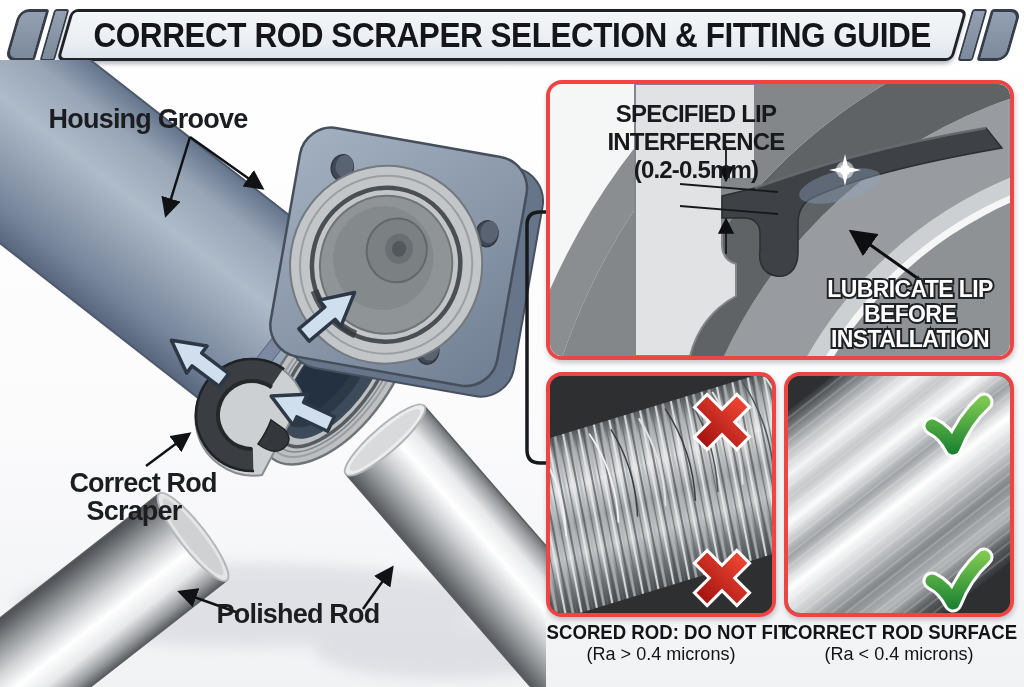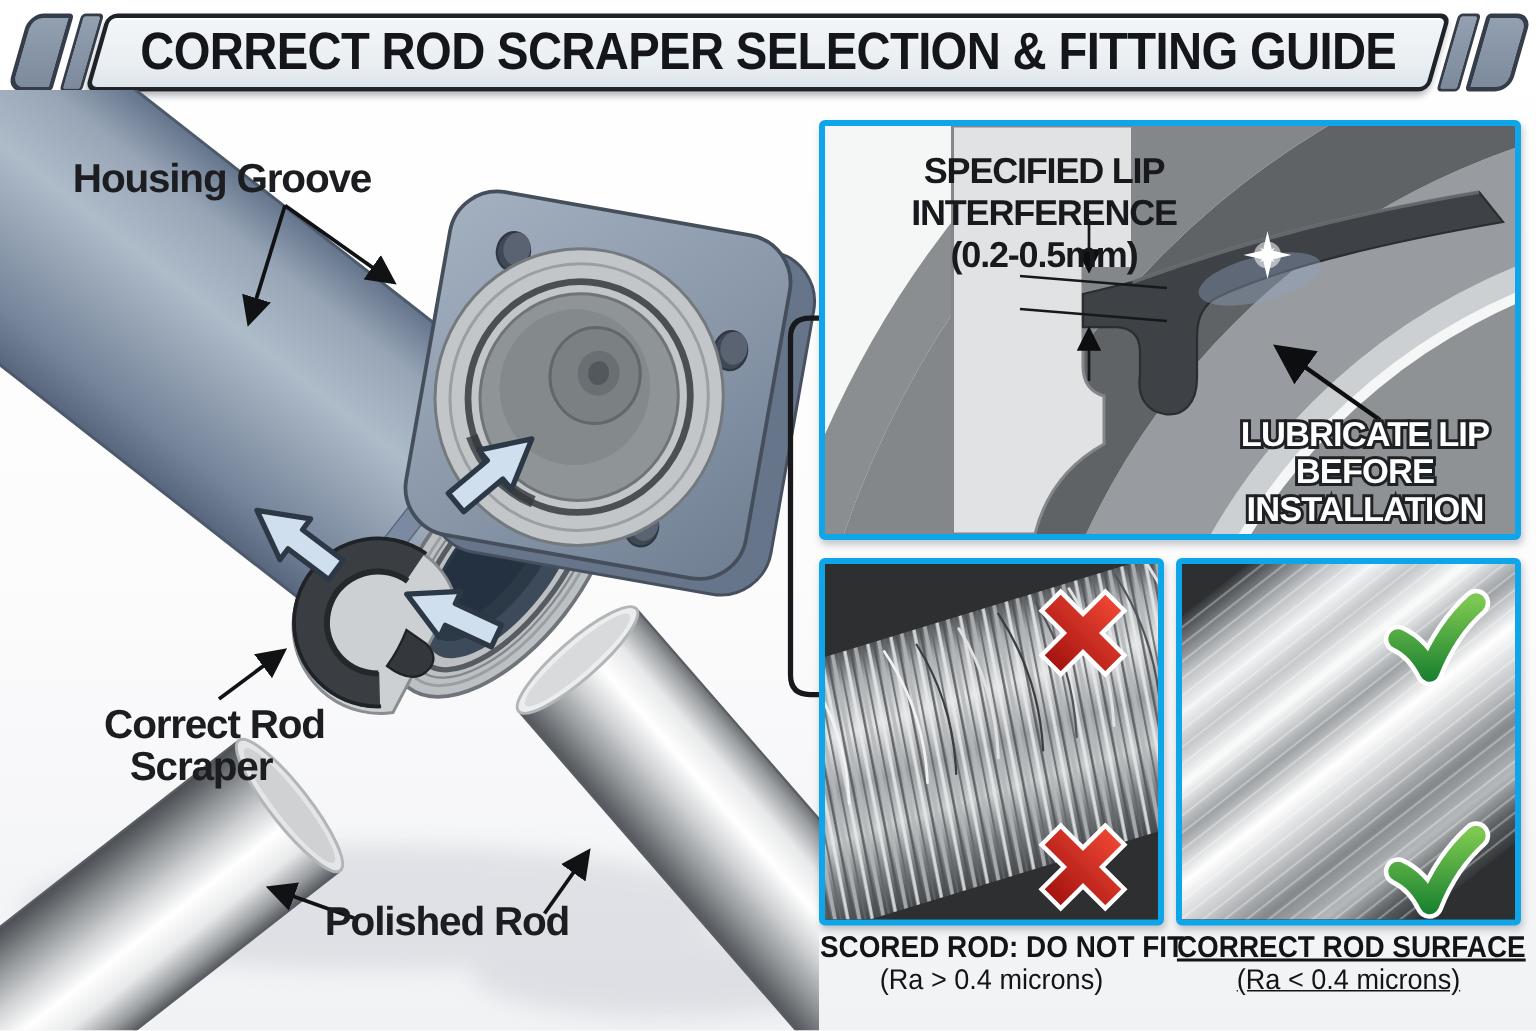--- a/index.html
+++ b/index.html
@@ -26,31 +26,31 @@
     border:3px solid #1e2229;border-radius:7px;
     box-shadow:0 3px 4px rgba(50,55,70,.35), inset 0 1px 0 #ffffff;
     display:flex;align-items:center;justify-content:center;
   }
   #banner-title{
     font-size:35px;font-weight:700;color:#14161b;letter-spacing:-.5px;white-space:nowrap;
     transform:skewX(16deg) scaleX(.9);
   }
   
   .panel{
-    box-sizing:border-box;border:4px solid #0ea5e9;border-radius:4px;overflow:hidden;
+    box-sizing:border-box;border:4px solid #ef4444;border-radius:16px;overflow:hidden;
     background:#f5f6f6;box-shadow:1px 3px 5px rgba(60,65,80,.28);
   }
   #lip-panel{left:546px;top:80px;width:468px;height:280px;}
   #scored-panel{left:546px;top:372px;width:230px;height:245px;background:#2e2f31;}
   #correct-panel{left:784px;top:372px;width:230px;height:245px;background:#2e2f31;}
   .caption{width:246px;text-align:center;color:#121417;line-height:1.12;}
   .caption .l1{font-size:20px;font-weight:700;transform:scaleX(.93);transform-origin:center;white-space:nowrap;}
   .caption .l2{font-size:19px;font-weight:400;transform:scaleX(.95);transform-origin:center;white-space:nowrap;}
   #scored-caption{left:538px;top:621px;}
-  #correct-caption{left:776px;top:621px;text-decoration:underline;}
+  #correct-caption{left:776px;top:621px;}
   svg{display:block;}
   text{font-family:"Liberation Sans","DejaVu Sans",sans-serif;}
 </style>
 </head>
 <body>
 
 <div id="banner" class="abs">
   <div class="abs skew banner-cap" style="left:12px;border-radius:10px 3px 3px 10px;"></div>
   <div class="abs skew banner-slash" style="left:47px;"></div>
   <div id="banner-bar" class="abs skew">

